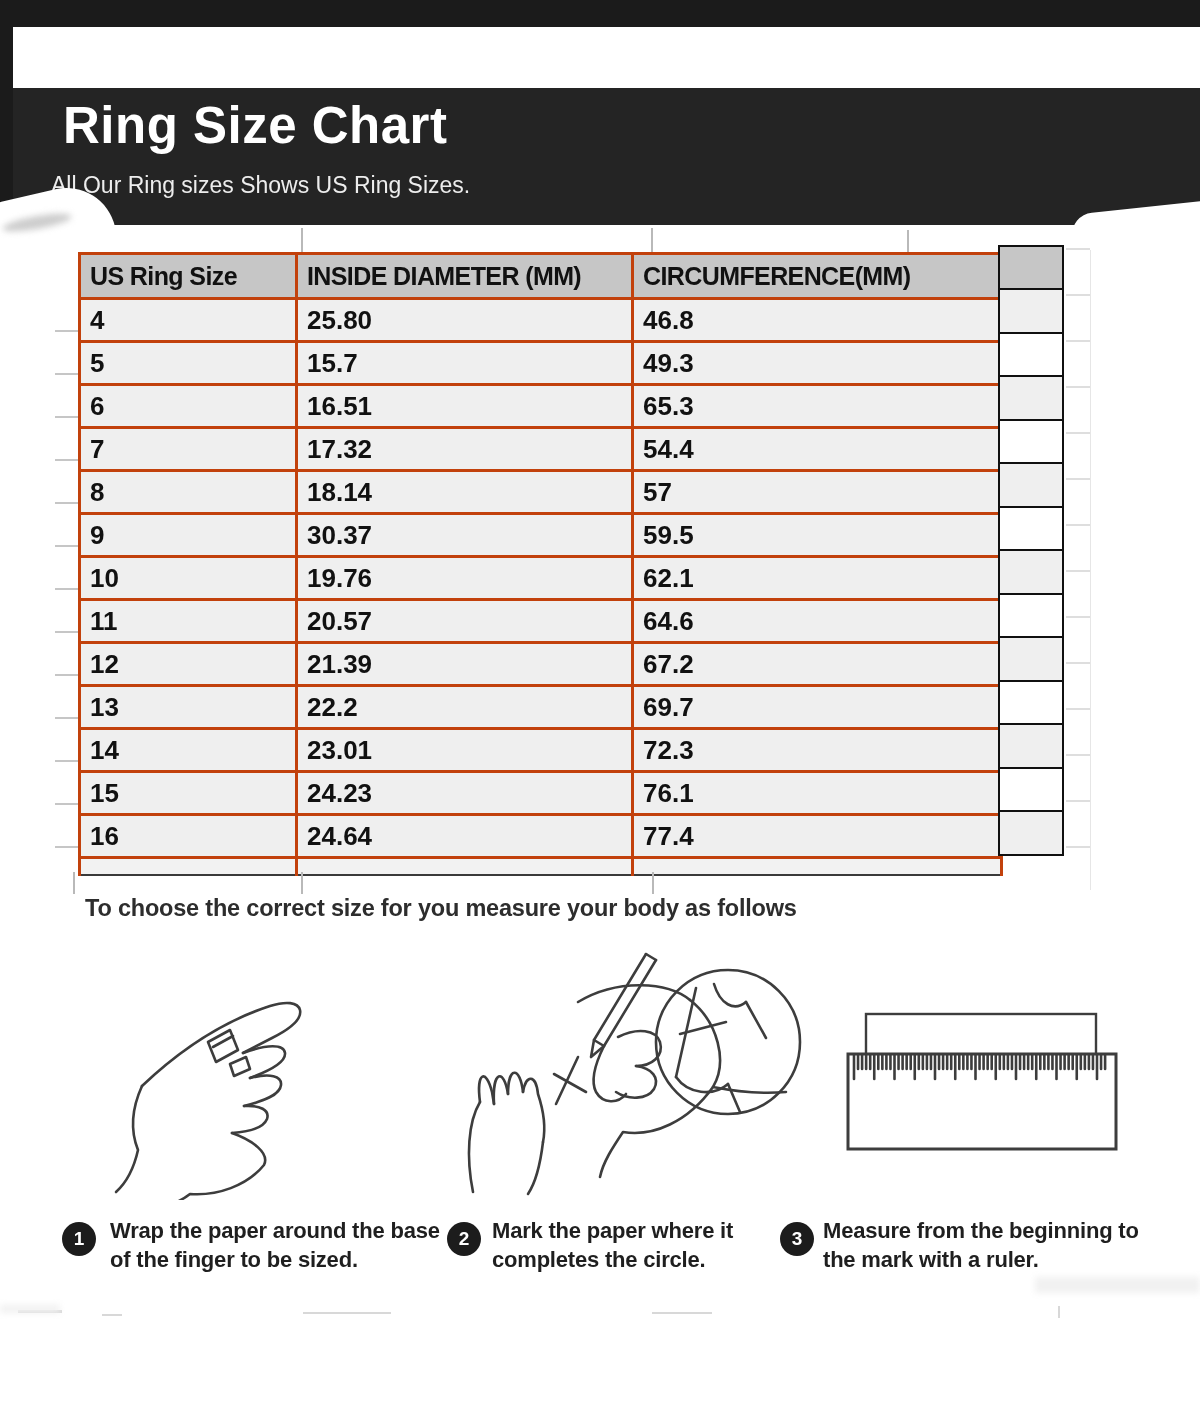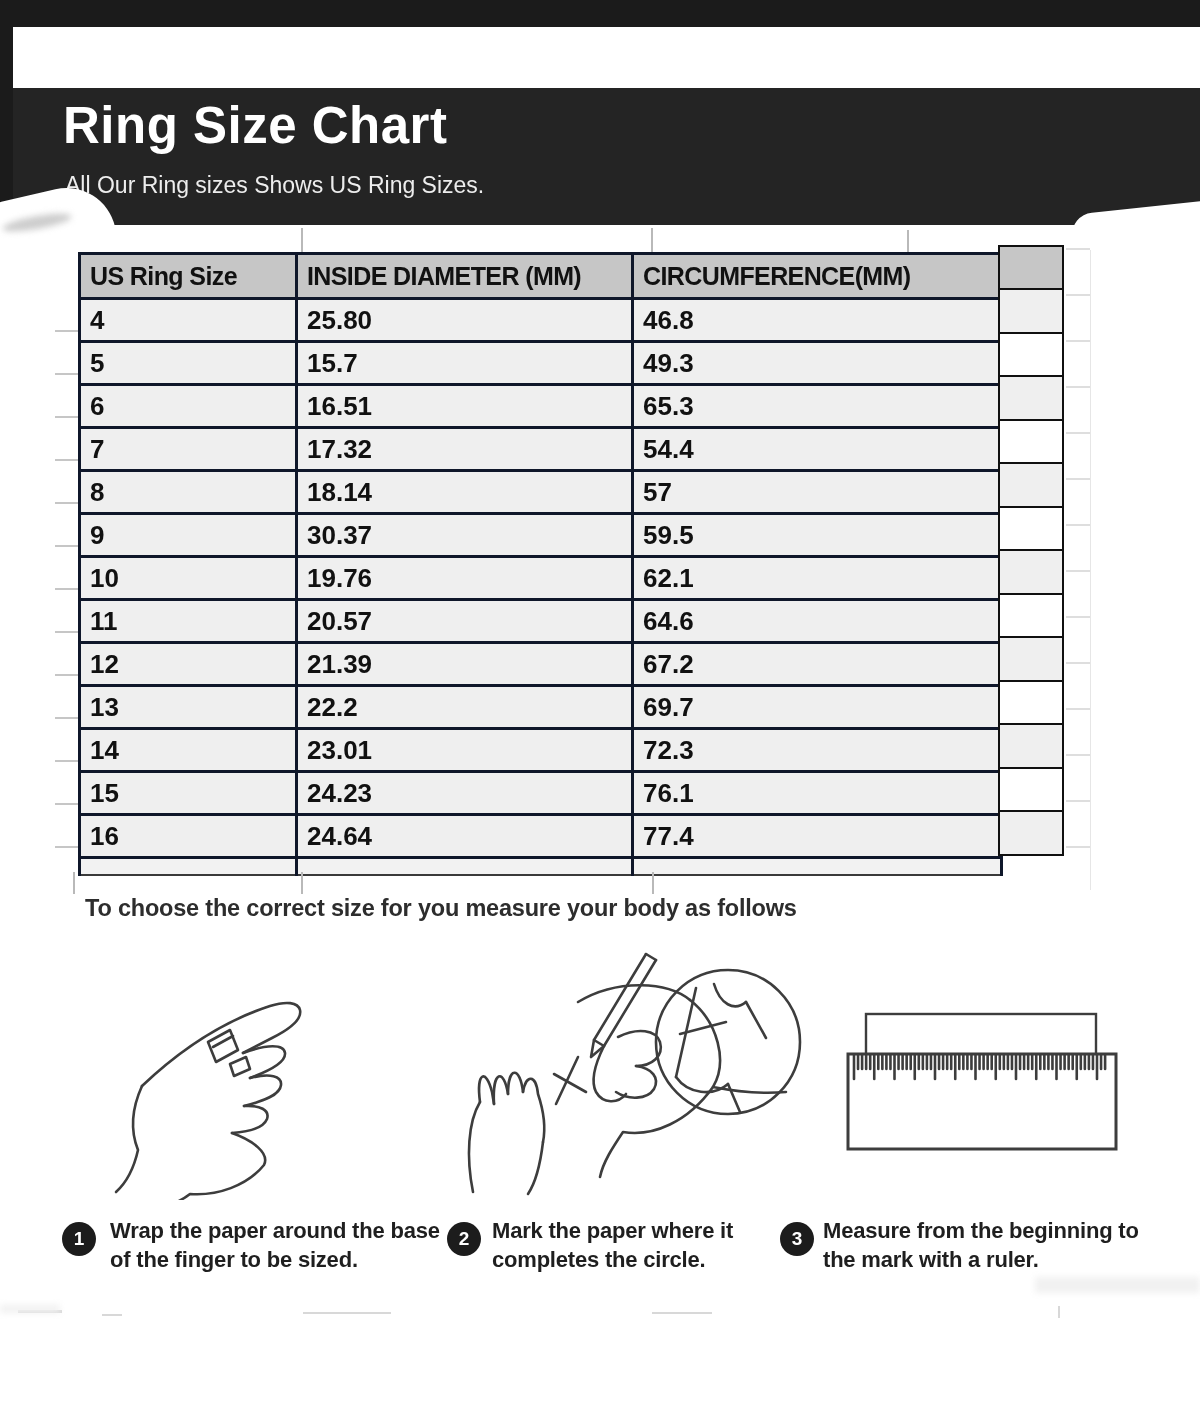--- a/index.html
+++ b/index.html
@@ -10,30 +10,30 @@
     color:#111;
   }
   
   .top-bar{position:absolute;left:0;top:0;width:1200px;height:27px;background:#1b1b1b;}
   .left-edge{position:absolute;left:0;top:0;width:13px;height:215px;background:#1b1b1b;}
   .banner{position:absolute;left:0;top:88px;width:1200px;height:137px;background:#242424;}
   .banner-title{
     position:absolute;left:63px;top:8px;font-size:51px;font-weight:bold;
     color:#ffffff;letter-spacing:0.5px;
   }
-  .banner-subtitle{position:absolute;left:65px;top:84px;font-size:23px;color:#ededed;}
+  .banner-subtitle{position:absolute;left:51px;top:84px;font-size:23px;color:#ededed;}
   .curl{position:absolute;background:#ffffff;}
   .curl-left{left:-18px;top:192px;width:130px;height:58px;transform:rotate(-13deg);border-radius:30px 60px 10px 40px;}
   .curl-right{left:1072px;top:207px;width:150px;height:50px;transform:rotate(-6deg);border-radius:40px 10px 10px 50px;}
   .curl-shadow{position:absolute;left:2px;top:216px;width:70px;height:13px;background:#cdcdcd;border-radius:50%;filter:blur(3px);transform:rotate(-10deg);}
   
   .table-wrap{position:absolute;left:78px;top:252px;width:922px;}
   table.size-table{border-collapse:collapse;table-layout:fixed;width:922px;}
   .size-table th,.size-table td{
-    border:3px solid #0f172a;background:#efefef;
+    border:3px solid #c2410c;background:#efefef;
     text-align:left;padding:0 0 0 9px;vertical-align:middle;
     font-weight:bold;white-space:nowrap;overflow:hidden;margin-top:27px;
   }
   .size-table th{background:#c6c6c6;height:42px;font-size:25px;letter-spacing:-0.6px;}
   .size-table td{height:40px;font-size:26px;}
   .size-table tr.empty-row td{height:15px;background:#f2f2f2;border-bottom:2px solid #3a3a3a;}
   
   .extra-col{position:absolute;left:998px;top:247px;width:66px;}
   .extra-cell{box-sizing:border-box;height:46px;border:2.5px solid #101010;margin-top:-2.5px;}
   

